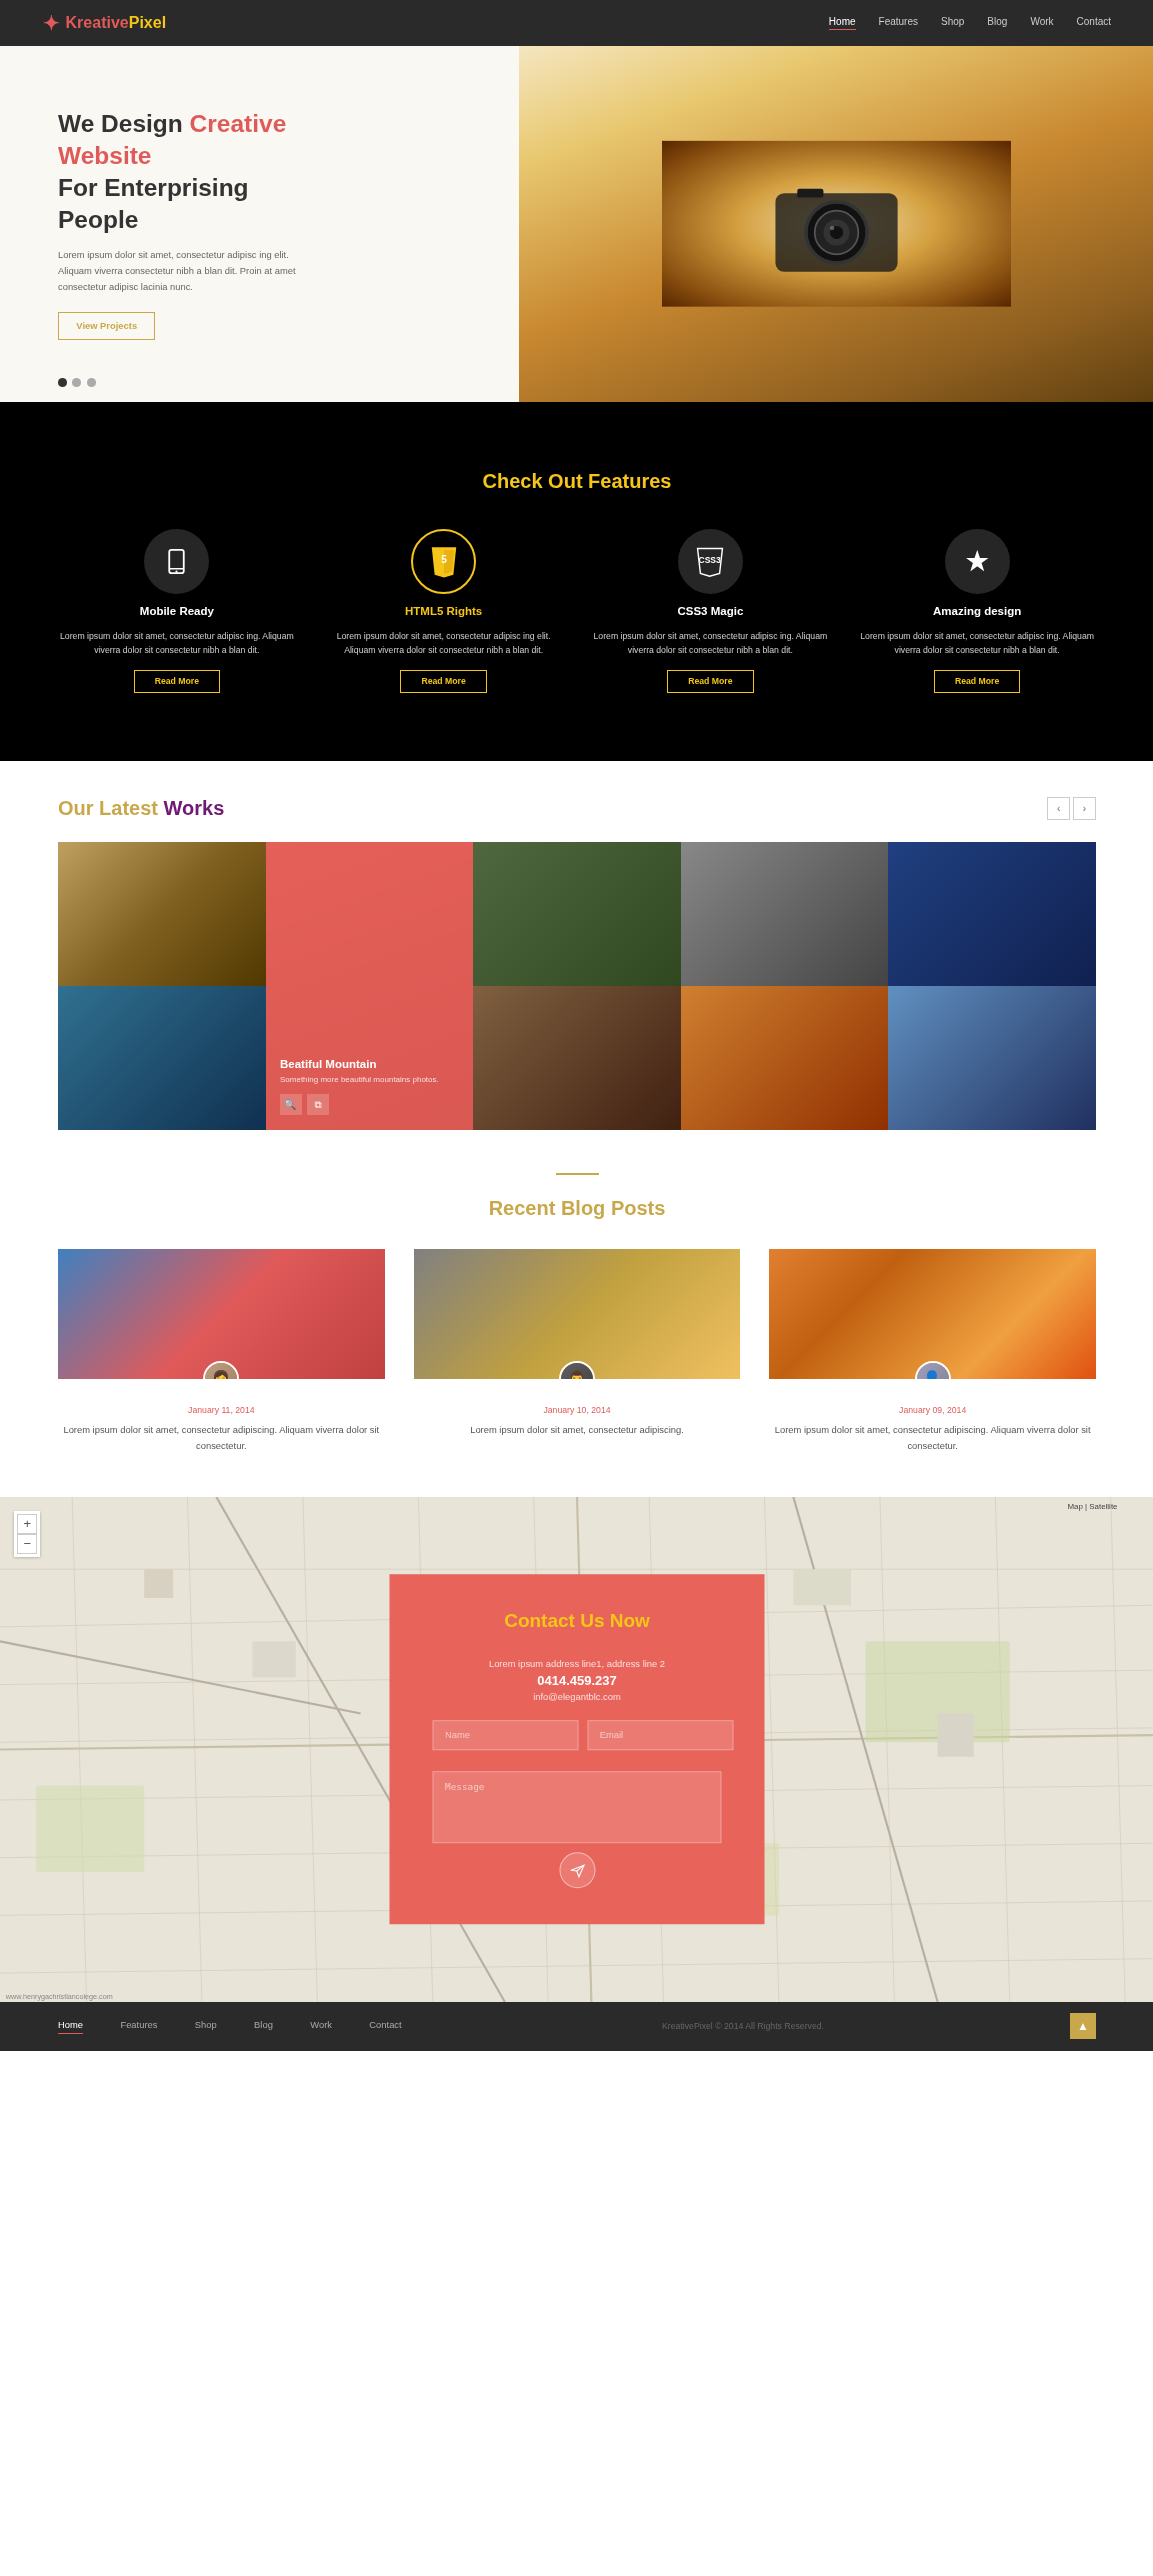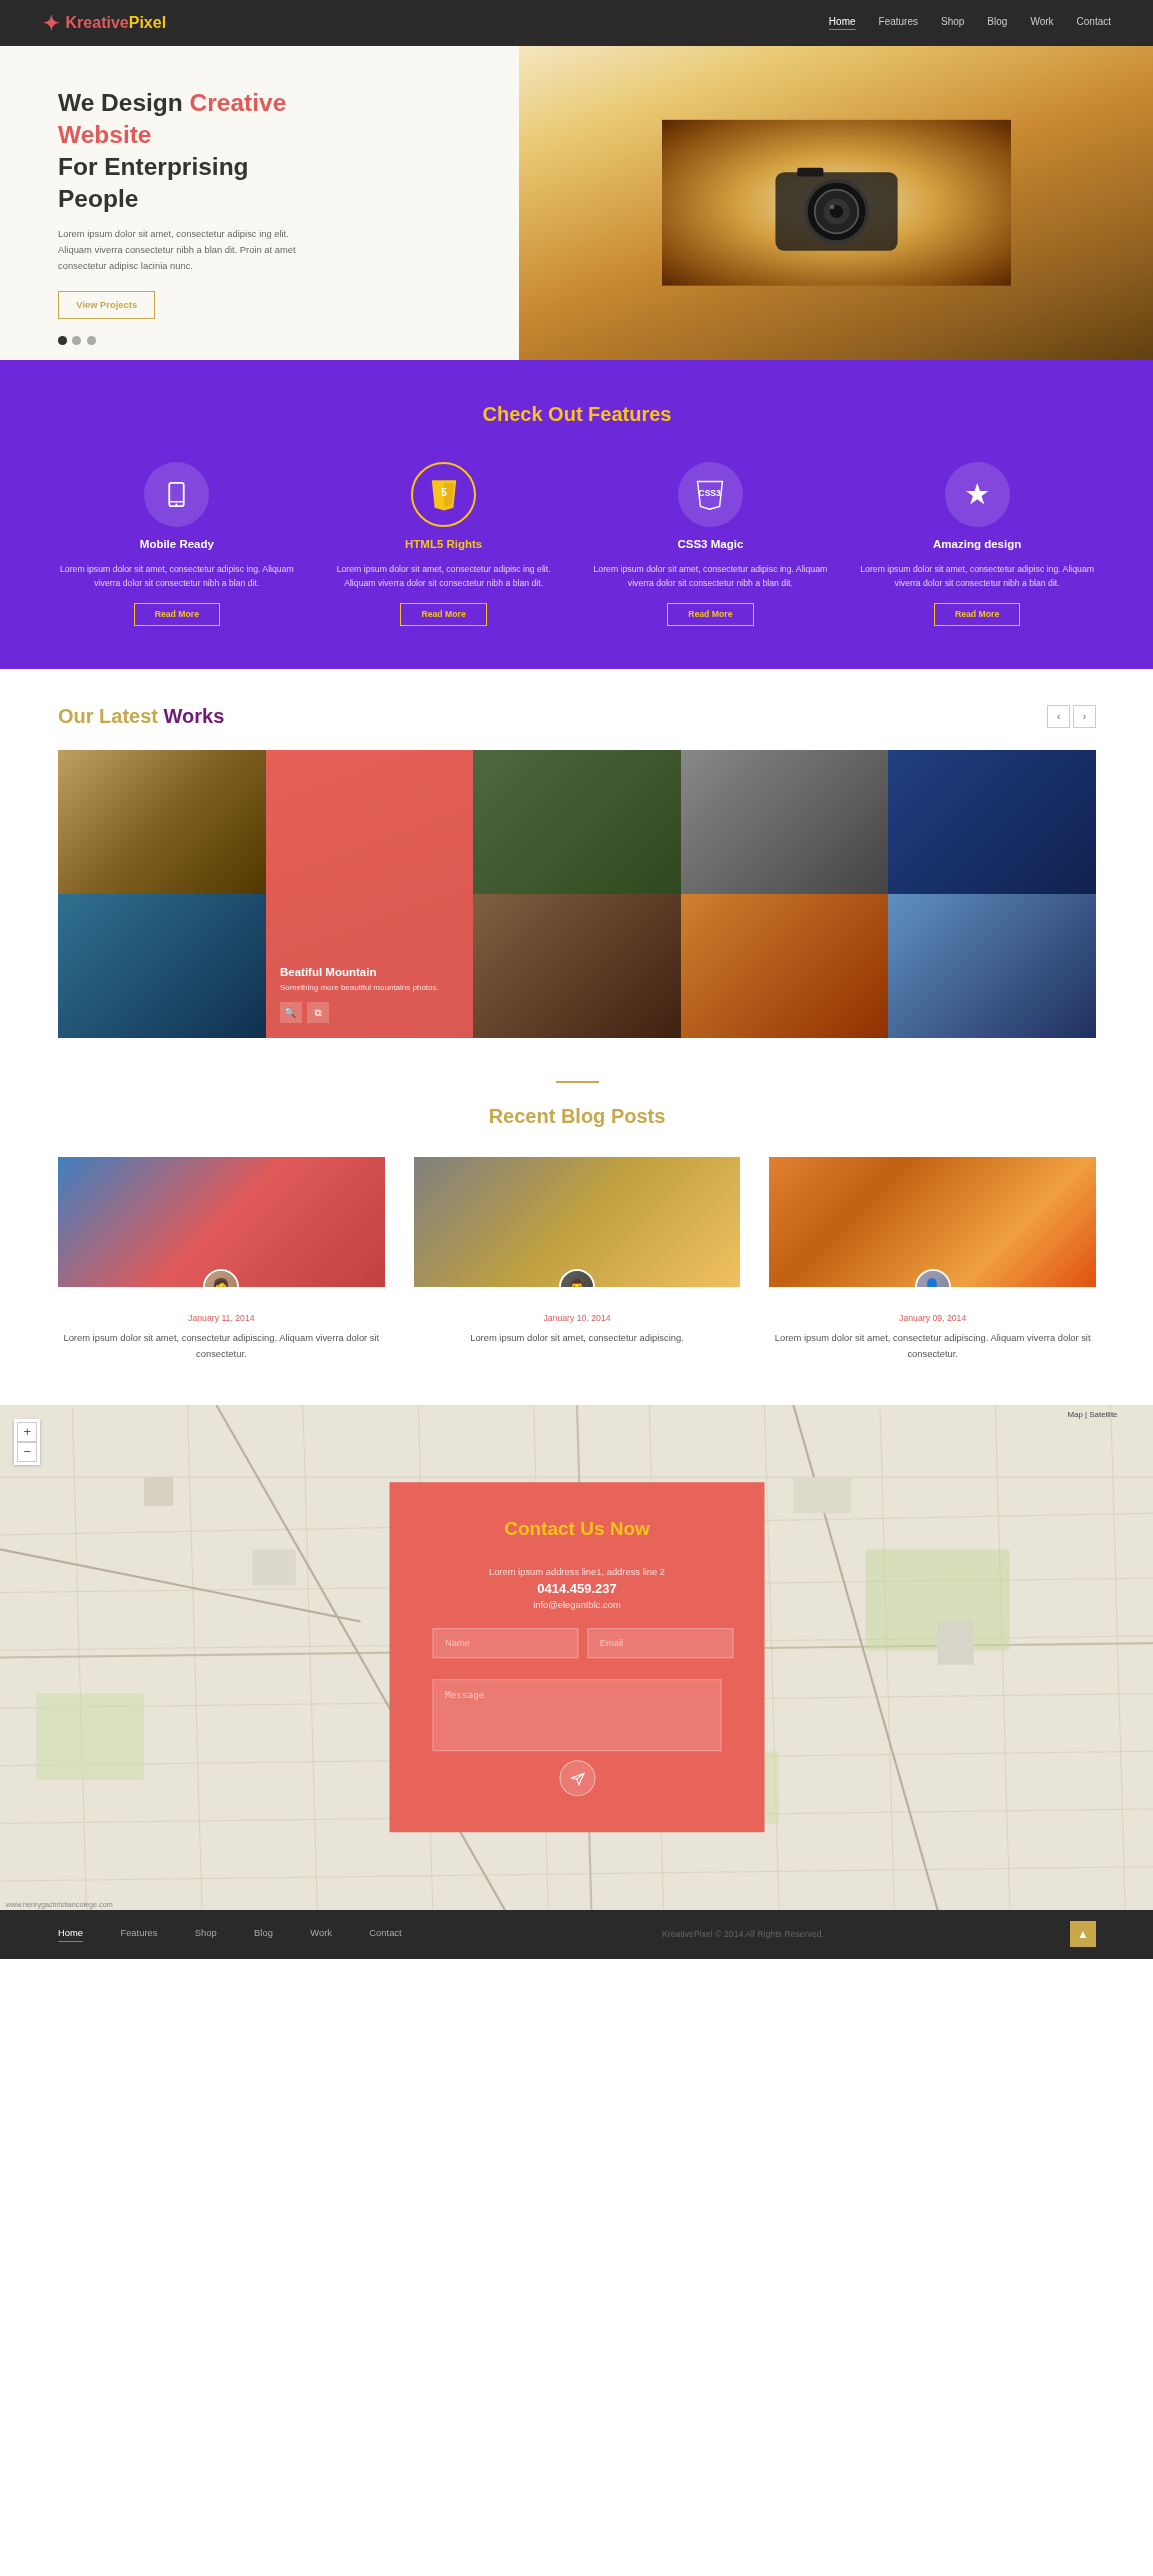--- a/index.html
+++ b/index.html
@@ -42,21 +42,21 @@
     
     .hero {
       background: #faf8f2;
       display: flex;
       align-items: center;
       min-height: 274px;
       position: relative;
       overflow: hidden;
     }
     .hero-content {
-      padding: 41px 58px;
+      padding: 62px 58px;
       max-width: 375px;
       z-index: 2;
     }
     .hero-content h1 {
       font-size: 24.5px;
       font-weight: 700;
       color: #333;
       line-height: 1.3;
       margin-bottom: 11.5px;
     }
@@ -97,22 +97,22 @@
     }
     .dot {
       width: 8.7px; height: 8.7px;
       border-radius: 50%;
       background: #aaa;
     }
     .dot.active { background: #333; }
 
     
     .features-section {
-      background: #6d28d9;
-      padding: 43px 58px;
+      background: #000000;
+      padding: 68px 58px;
       text-align: center;
     }
     .features-section h2 {
       font-size: 20px;
       color: #fff;
       margin-bottom: 36px;
       font-weight: 300;
     }
     .features-section h2 span { color: #f5c518; font-weight: 700; }
     .features-grid {

